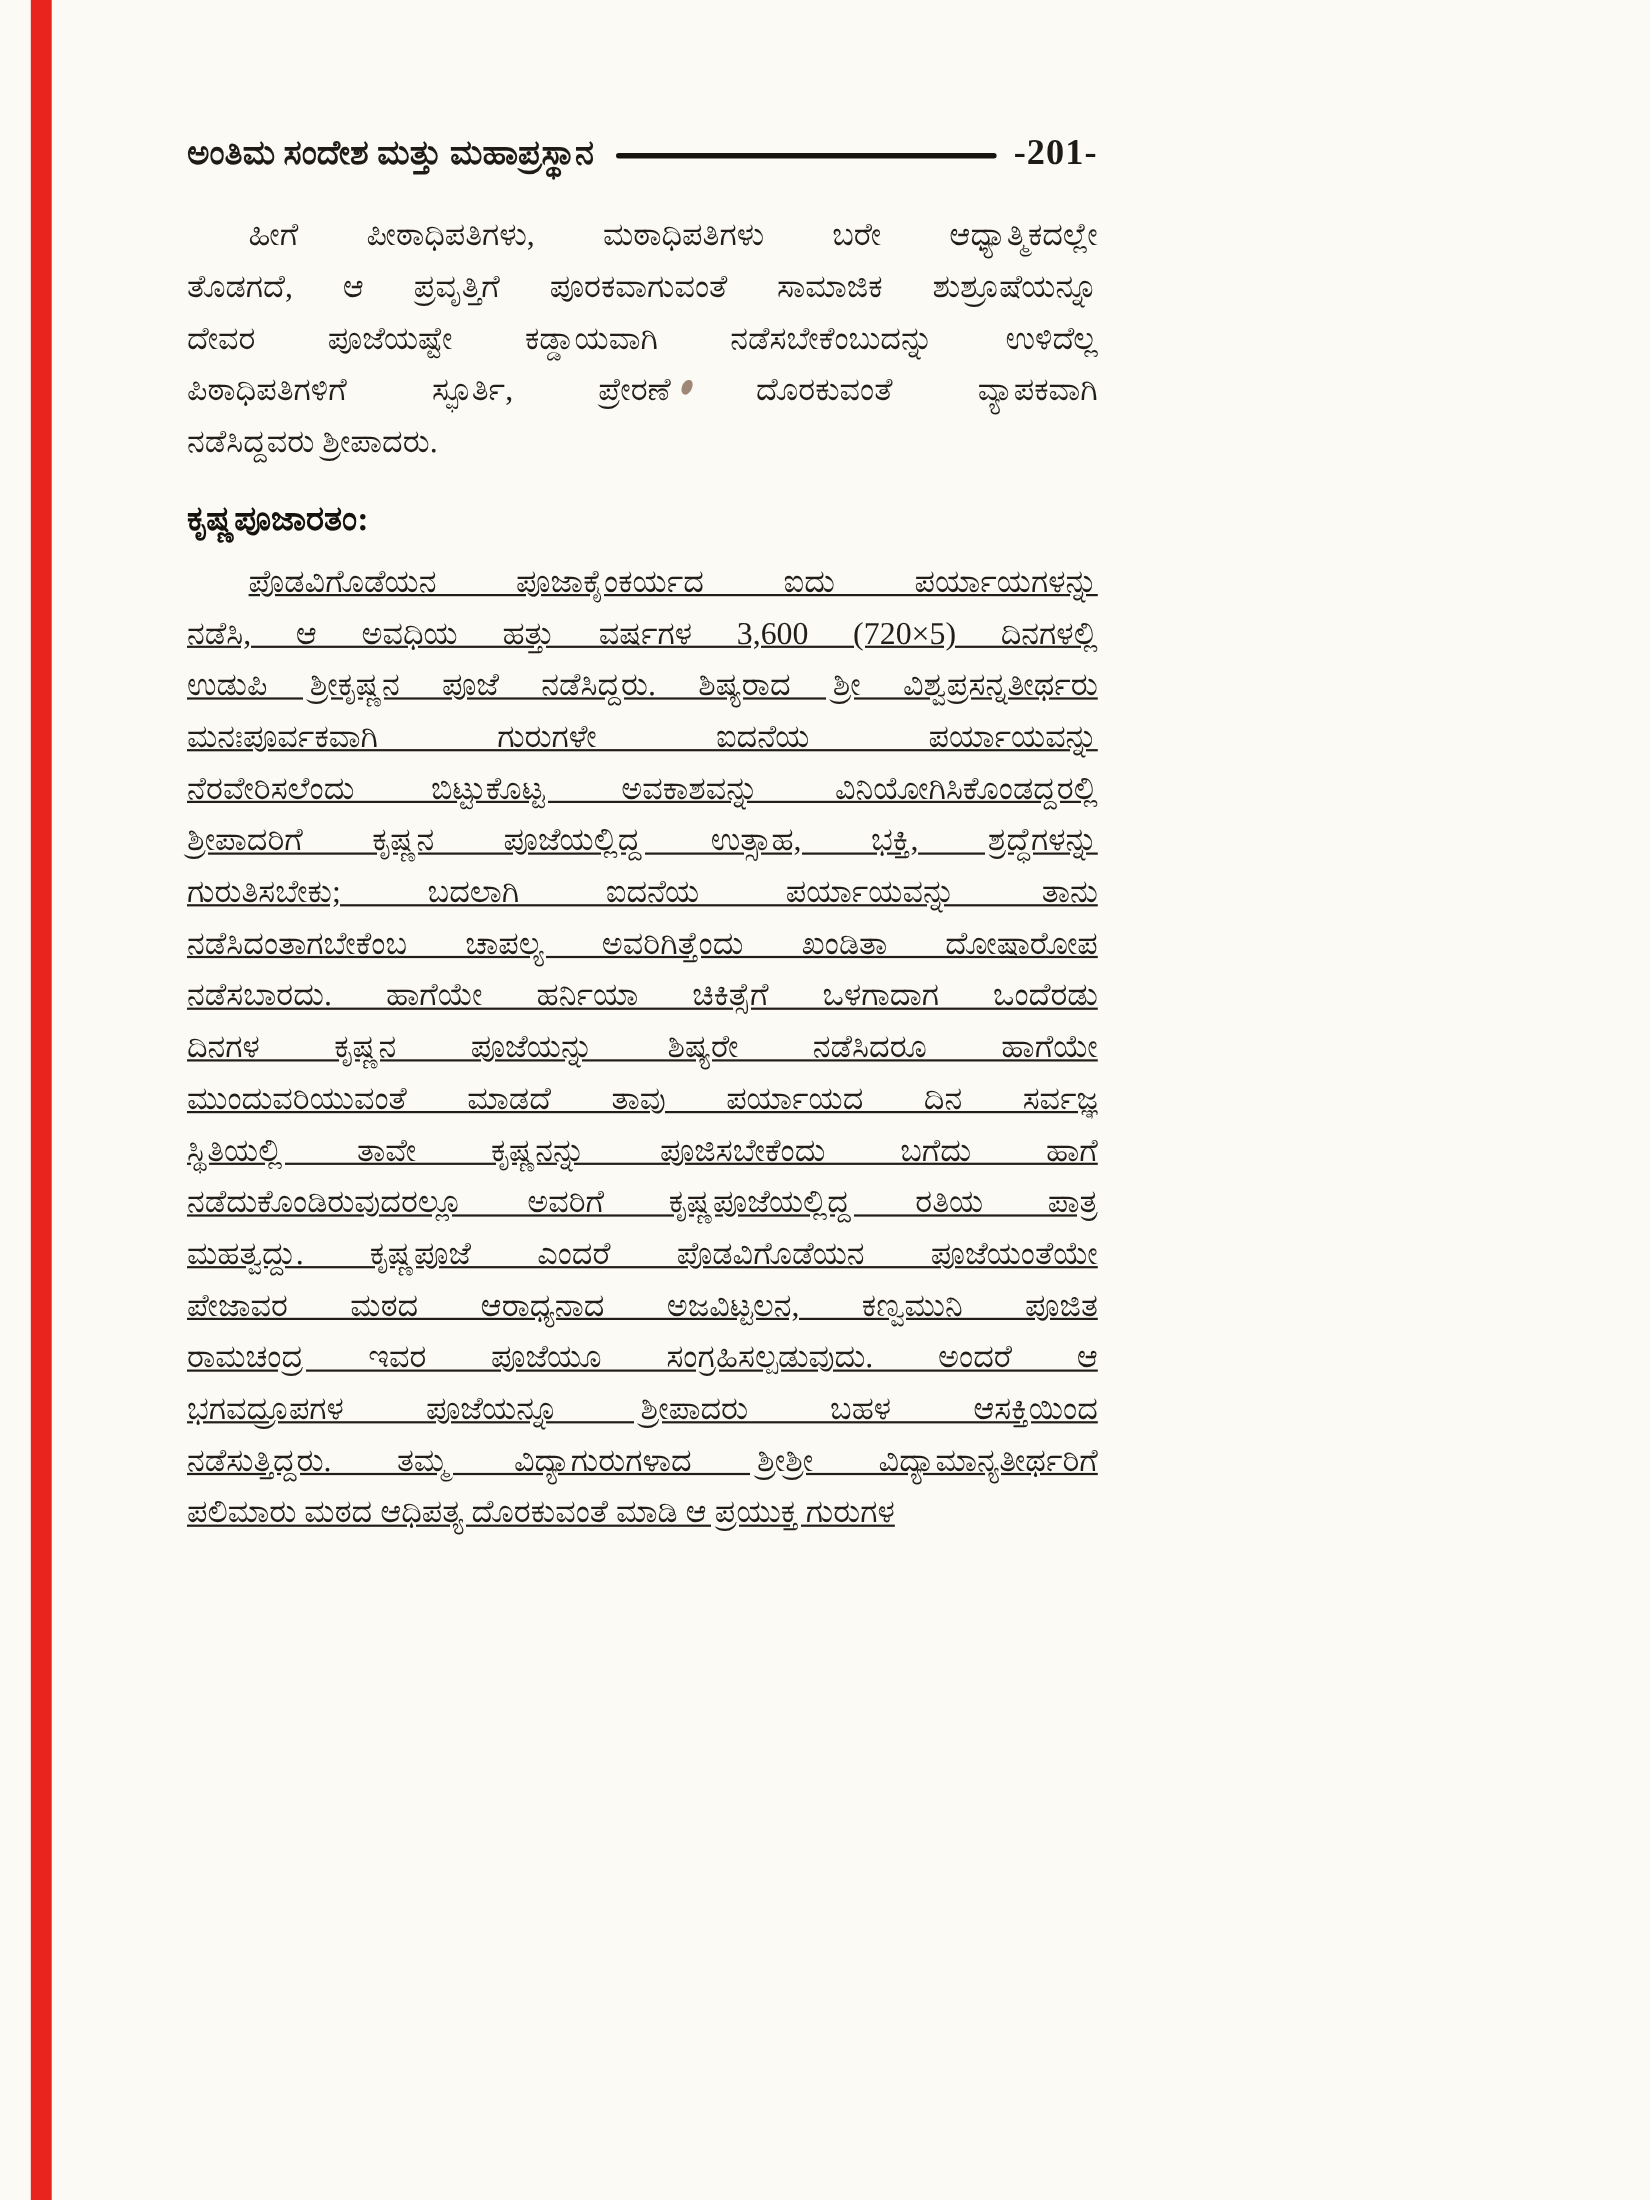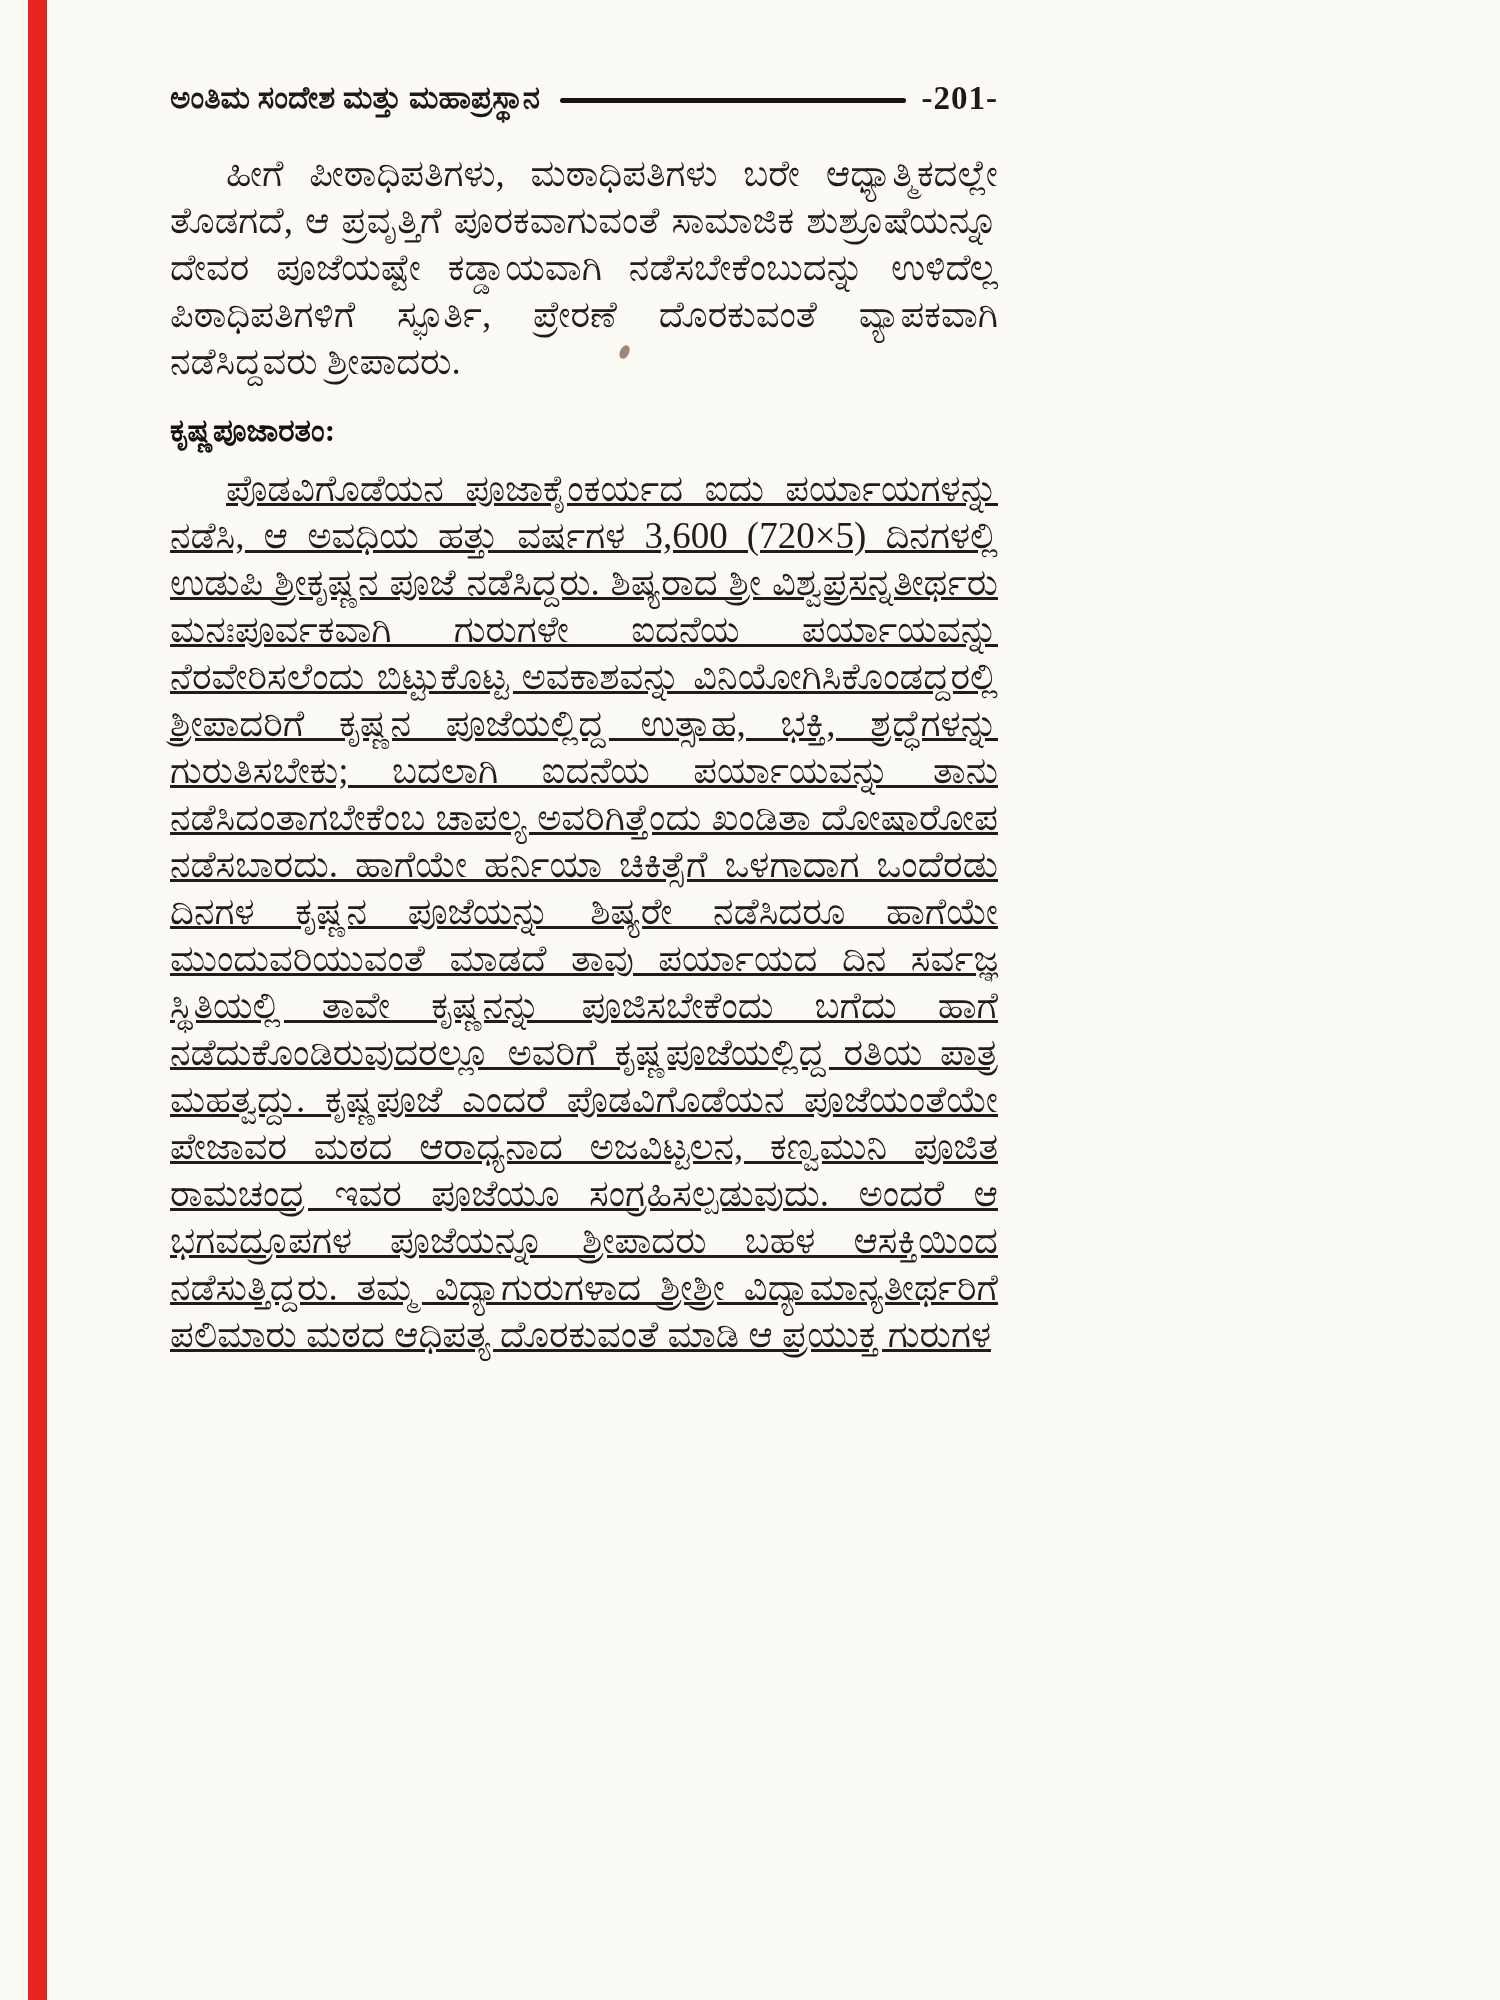--- a/index.html
+++ b/index.html
@@ -33,34 +33,35 @@
     top: 78px;
     width: 828px;
   }
   .header {
     display: flex;
     align-items: center;
     font-weight: bold;
     font-size: 31px;
     line-height: 40px;
     white-space: nowrap;
+    margin-top: 41px;
   }
   .header .rule {
     flex: 1;
     height: 5px;
     background: #17130f;
     margin: 4px 16px 0 20px;
     border-radius: 3px;
   }
   .header .pagenum {
     font-size: 33px;
     letter-spacing: 1px;
   }
   .para {
-    font-size: 37px;
+    font-size: 29px;
     line-height: 47px;
     color: #221d18;
   }
   .para .line {
     text-align: justify;
     text-align-last: justify;
     min-height: 47px;
   }
   .para .line:first-child {
     text-indent: 56px;

